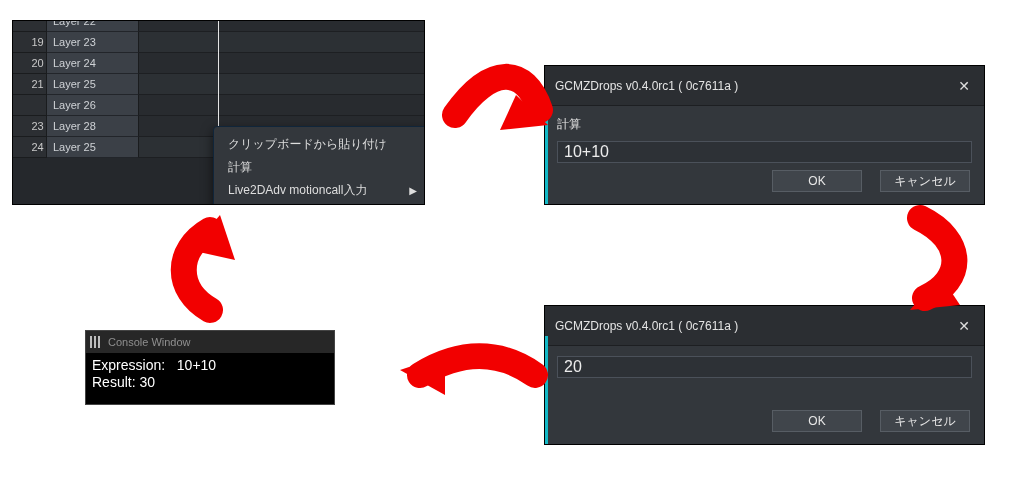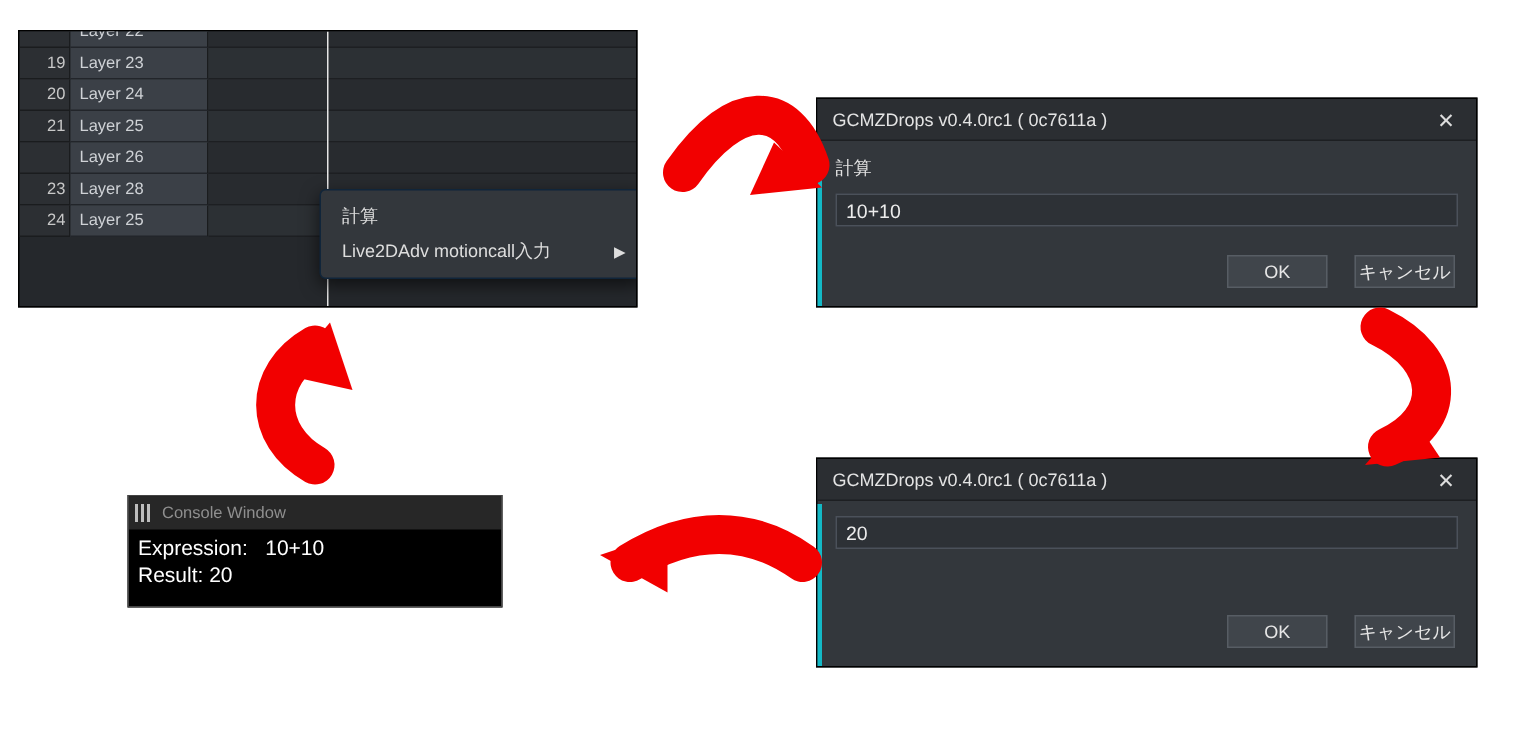--- a/index.html
+++ b/index.html
@@ -17,28 +17,28 @@
 
   
   .ctx { position:absolute; left:200px; top:105px; width:215px; background:#33373c; border:1px solid #10253a; border-radius:4px; padding:6px 0; z-index:3; box-shadow:0 4px 12px rgba(0,0,0,.6); }
   .ctx-item { height:23px; font-size:12px; color:#dedede; display:flex; align-items:center; padding-left:14px; padding-right:10px; position:relative; }
   .ctx-arrow { margin-left:auto; font-size:10px; color:#dedede; }
 
   
   .dlg { position:absolute; background:#33373c; border:1px solid #000; }
   .dlg1 { left:544px; top:65px;  width:441px; height:140px; }
   .dlg2 { left:544px; top:305px; width:441px; height:140px; }
-  .dlg-title { height:28px; background:#2b2e32; color:#e4e4e4; font-size:12px; display:flex; align-items:center; padding-left:10px; border-bottom:1px solid #1d1f22; }
+  .dlg-title { height:40px; background:#2b2e32; color:#e4e4e4; font-size:12px; display:flex; align-items:center; padding-left:10px; border-bottom:1px solid #1d1f22; }
   .dlg-close { margin-left:auto; width:40px; text-align:center; font-size:14px; color:#ddd; }
   .dlg-body { padding:10px 12px 0 12px; }
   .dlg-label { font-size:12px; color:#e2e2e2; margin-bottom:8px; }
-  .dlg-input { width:100%; height:22px; background:#2d3136; border:1px solid #4b515a; color:#ececec; font-size:13px; padding:0 6px; }
+  .dlg-input { width:100%; height:22px; background:#2d3136; border:1px solid #4b515a; color:#ececec; font-size:16px; padding:0 6px; }
   .dlg-edge { position:absolute; left:0; top:30px; bottom:0; width:3px; background:#13b9c6; }
   .dlg-btns { position:absolute; right:14px; bottom:12px; display:flex; gap:18px; }
-  .dlg-btn { width:67px; height:22px; background:#40454b; color:#e7e7e7; font-size:12px; display:flex; align-items:center; justify-content:center; border:1px solid #575d64; }
+  .dlg-btn { width:90px; height:22px; background:#40454b; color:#e7e7e7; font-size:12px; display:flex; align-items:center; justify-content:center; border:1px solid #575d64; }
 
   
   .console { position:absolute; left:85px; top:330px; width:250px; height:75px; background:#000; border:1px solid #444; }
   .con-title { height:22px; background:#272727; color:#8f8f8f; font-size:11px; display:flex; align-items:center; padding-left:4px; }
   .con-bars { display:inline-flex; gap:2px; margin-right:8px; }
   .con-bars span { width:2px; height:12px; background:#bdbdbd; display:inline-block; }
   .con-body { color:#fff; font-family:"MS Gothic","Courier New",monospace; font-size:14px; padding:4px 6px 0 6px; line-height:16px; white-space:pre; }
 
   
   svg.arrows { position:absolute; left:0; top:0; width:1024px; height:501px; pointer-events:none; }
@@ -80,20 +80,21 @@
         <div class="tl-track"></div>
       </div>
     <div class="tl-row">
         <div class="tl-num">24</div>
         <div class="tl-name">Layer 25</div>
         <div class="tl-track alt"></div>
       </div>
   </div>
 
   <div class="ctx">
+    <div class="ctx-item">クリップボードから貼り付け</div>
     <div class="ctx-item">計算</div>
     <div class="ctx-item">
       <span>Live2DAdv motioncall入力</span>
       <span class="ctx-arrow">▶</span>
     </div>
   </div>
 </div>
 
 <div class="dlg dlg1">
   <div class="dlg-edge"></div>
@@ -129,21 +130,21 @@
 <div class="console">
   <div class="con-title">
     <span class="con-bars">
         <span></span>
         <span></span>
         <span></span>
       </span>
     <span>Console Window</span>
   </div>
   <div class="con-body"><span>Expression:   10+10</span>
-<span>Result: 20</span></div>
+<span>Result: 30</span></div>
 </div>
 
 <svg class="arrows" viewBox="0 0 1024 501">
   <defs>
     <marker id="ah" markerWidth="8" markerHeight="8" refX="4" refY="4" orient="auto">
       <path d="M0,0 L8,4 L0,8 Z" fill="#f20000"></path>
     </marker>
   </defs>
   <g fill="none" stroke="#f20000" stroke-width="26" stroke-linecap="round">
 

